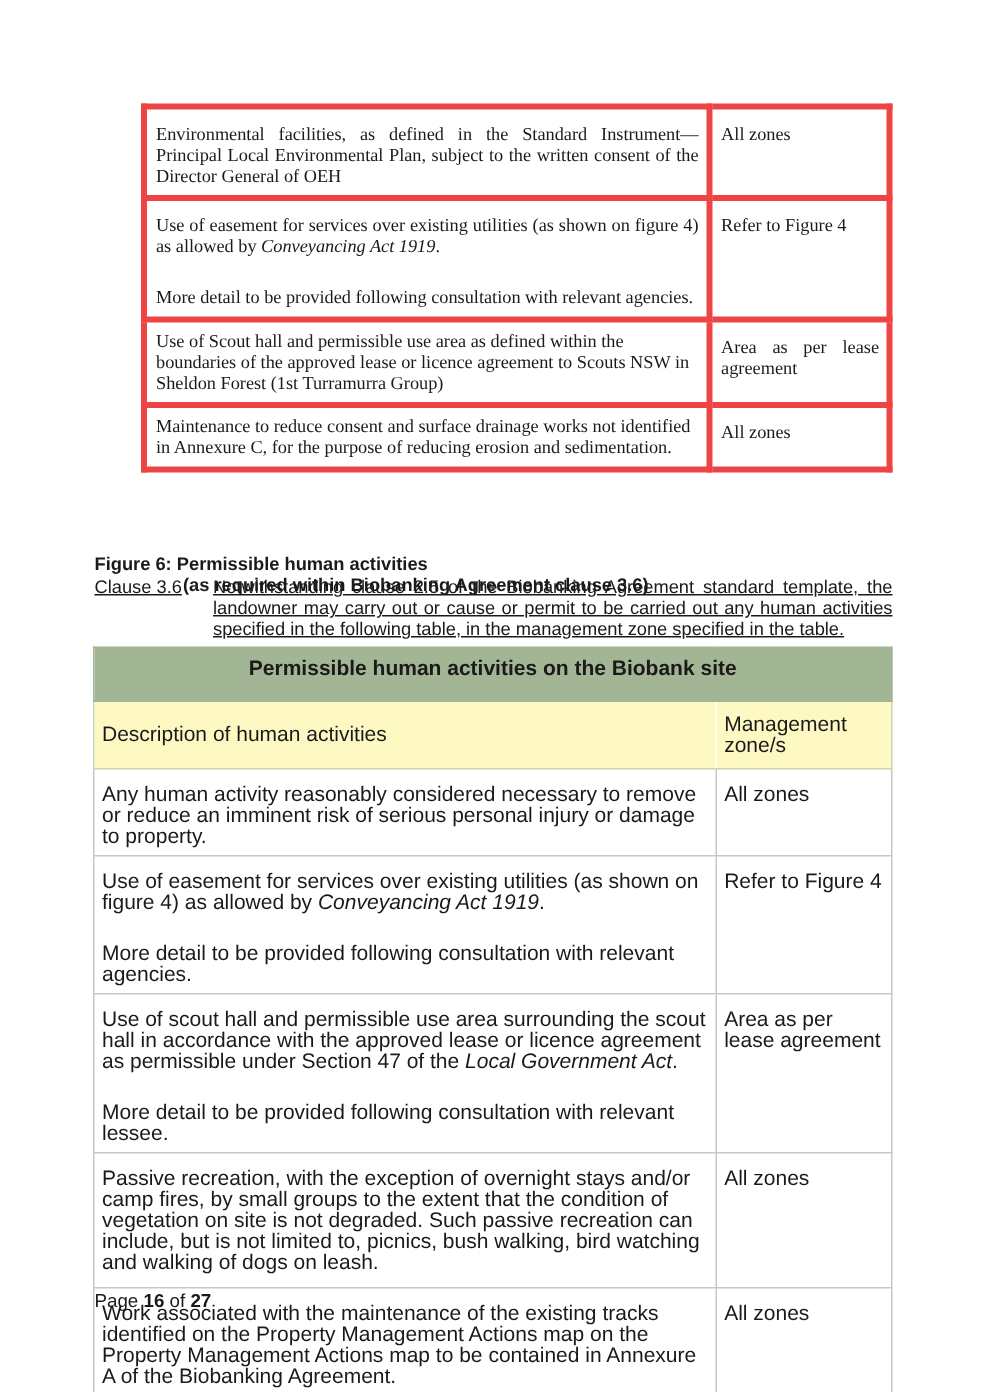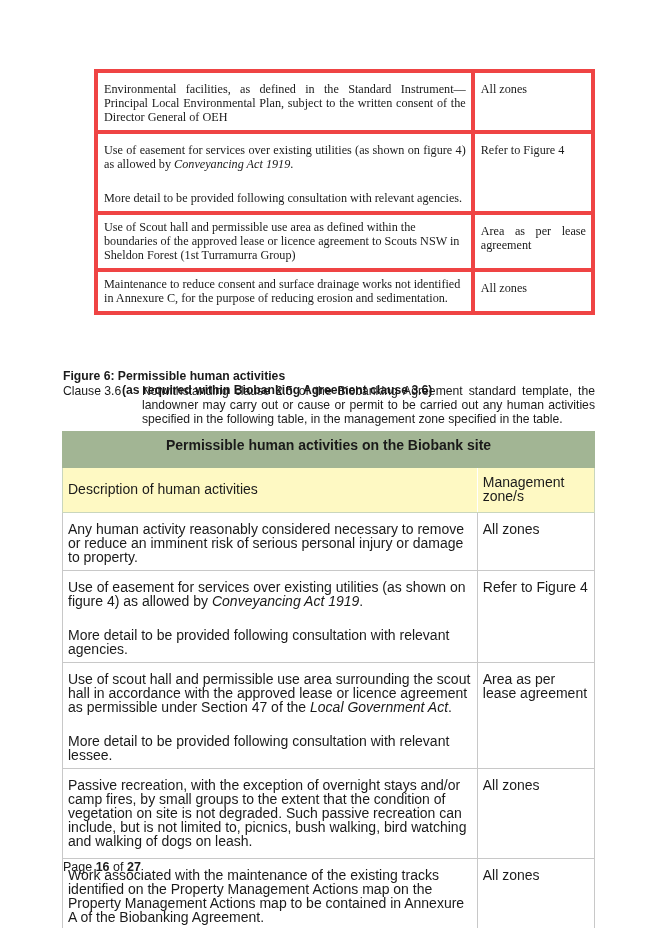--- a/index.html
+++ b/index.html
@@ -5,21 +5,21 @@
   html, body { margin: 0; padding: 0; }
   body { width: 656px; height: 928px; background: #ffffff; position: relative; overflow: hidden;
          font-family: "Liberation Sans", sans-serif; color: #1a1a1a; }
   .t1 { position: absolute; left: 94px; top: 69px; width: 501px; border-collapse: collapse; font-size: 12.2px; line-height: 14px; }
   .t1 td { border: 4px solid #ef4444; vertical-align: top; padding: 9px 5px 6px 6px; font-family: Liberation Serif, serif; }
   .t1 td.desc { width: 371px; text-align: justify; }
   .t1 td.zone { width: 107px; }
   .t1 .gap { height: 20px; }
   .fig { position: absolute; left: 63px; top: 349px; font-weight: bold; font-size: 12.2px; line-height: 14px; margin-top: 20px; }
   .fig .l2 { padding-left: 59px; }
-  .clause { position: absolute; left: 63px; top: 384px; width: 532px; font-size: 12.2px; line-height: 14px; display: flex; }
+  .clause { position: absolute; left: 63px; top: 384px; width: 532px; font-size: 12.2px; line-height: 14px; display: flex; text-decoration: underline; }
   .clause .lbl { width: 79px; flex: none; }
   .clause .txt { flex: 1; text-align: justify; }
   .t2 { position: absolute; left: 62px; top: 431px; width: 533px; border-collapse: collapse; font-size: 14px; line-height: 14px; }
   .t2 td { border: 1px solid #c8c8c8; vertical-align: top; padding: 9px 5px 6px 5px; }
   .t2 td.desc { width: 403px; }
   .t2 td.zone { width: 106px; }
   .t2 tr.title td { background: #a2b594; text-align: center; font-weight: bold; height: 17px; padding: 6px 5px 12px 5px; border-color: #a2b594; }
   .t2 tr.colhead td { background: #fef9c3; vertical-align: middle; border-color: #c9d6bd; padding: 3px 5px 5px 5px; height: 36px; }
   .t2 tr.colhead td.desc { border-right: 1px solid #ffffff; }
   .t2 .gap { height: 20px; }

